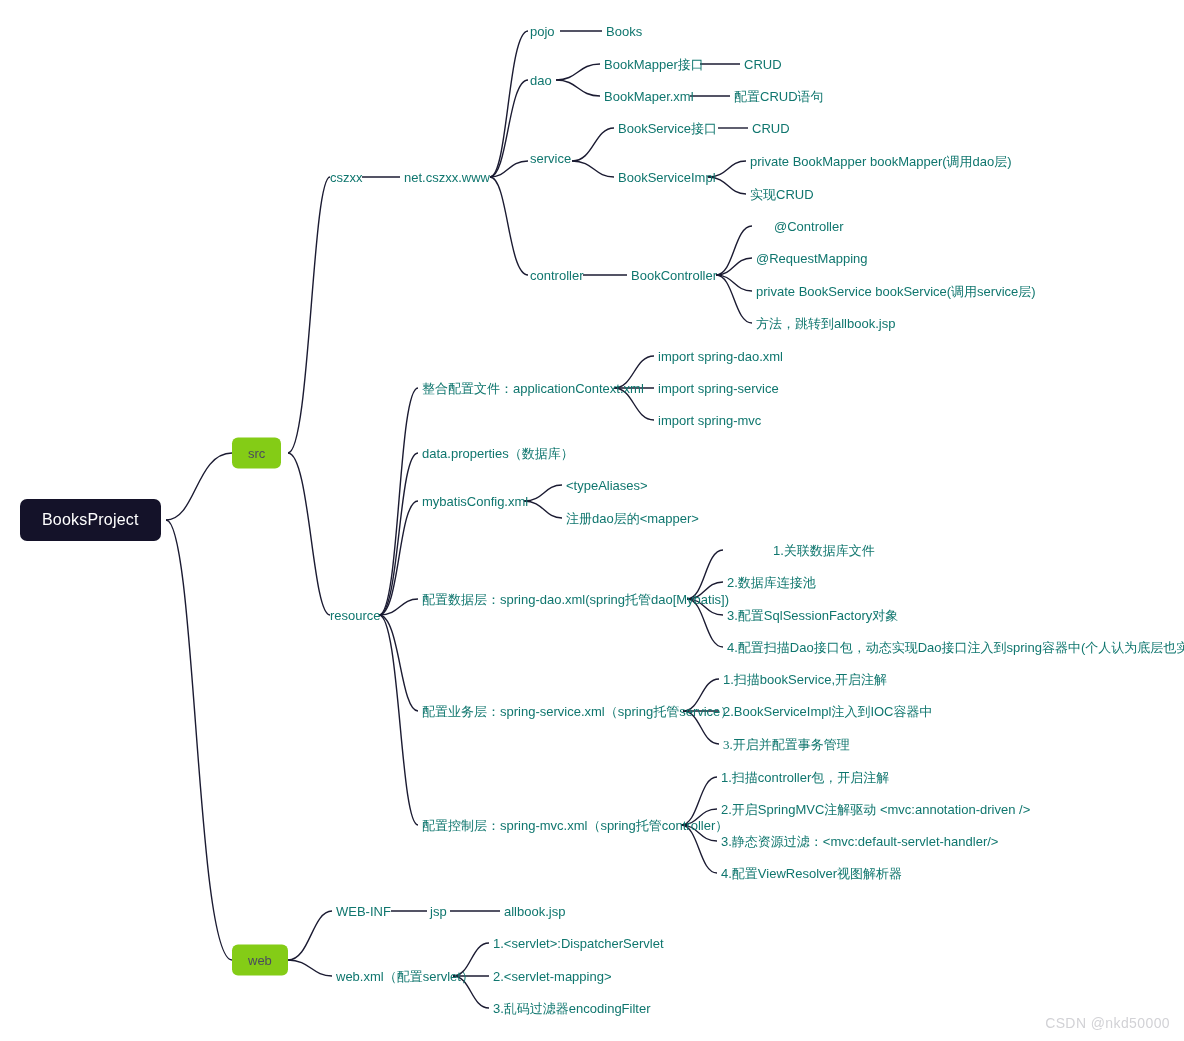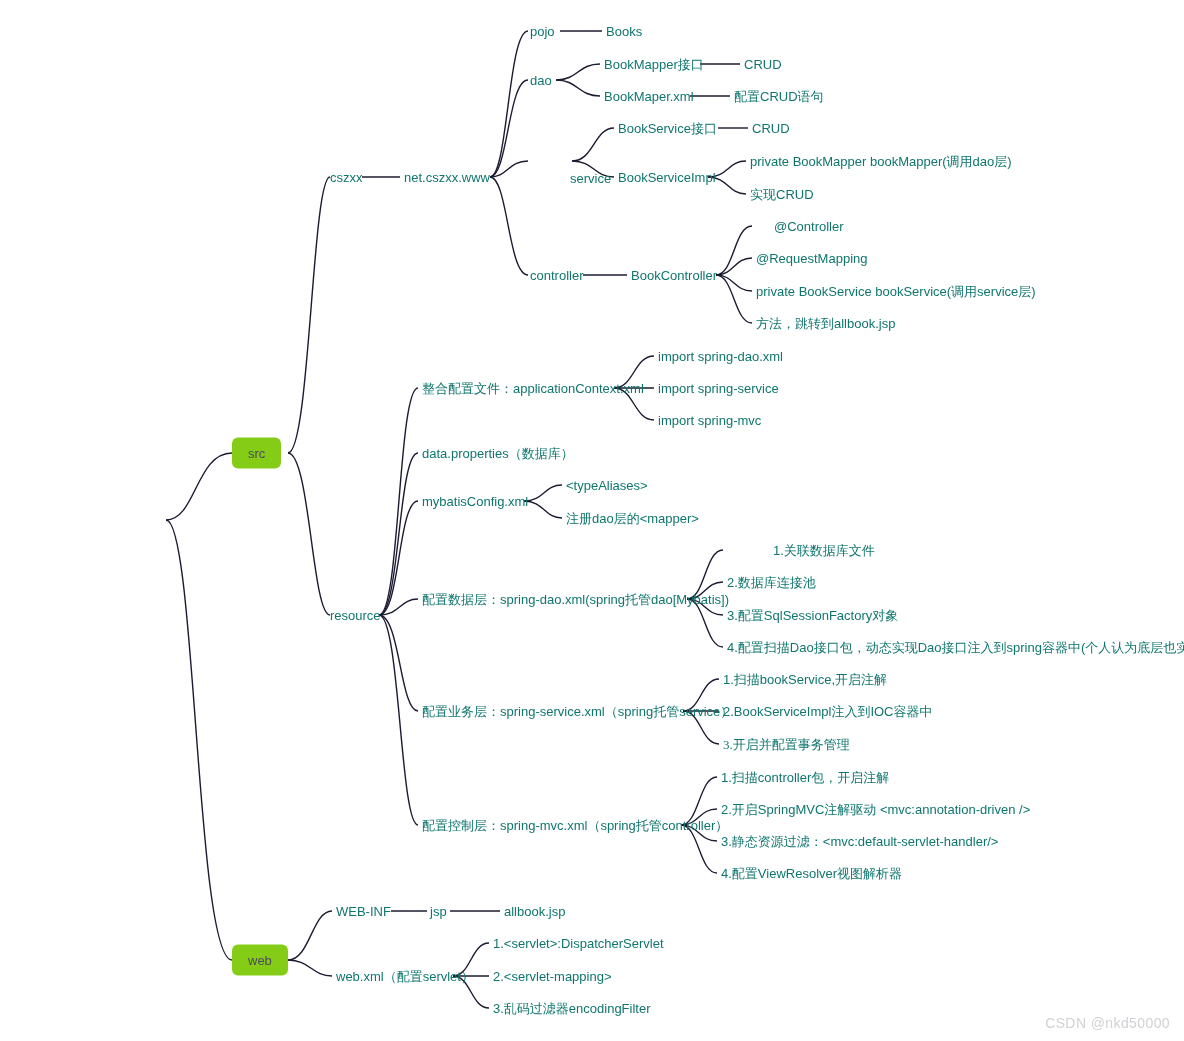--- a/index.html
+++ b/index.html
@@ -136,37 +136,38 @@
     <path d="M288,960 C 310,960 312,976 332,976"></path>
 
     <path d="M391,911 L 427,911"></path>
     <path d="M450,911 L 500,911"></path>
 
     <path d="M453,976 C 471,976 471,943 489,943"></path>
     <path d="M453,976 L 489,976"></path>
     <path d="M453,976 C 471,976 471,1008 489,1008"></path>
   </svg>
 
+  <div class="node root" style="left:20px; top:520px;"><span>BooksProject</span></div>
 
   <div class="node pill" style="left:232px; top:453px;"><span>src</span></div>
   <div class="node pill" style="left:232px; top:960px;"><span>web</span></div>
 
   <div class="node" style="left:330px; top:177px;"><span>cszxx</span></div>
   <div class="node" style="left:404px; top:177px;"><span>net.cszxx.www</span></div>
 
   <div class="node" style="left:530px; top:31px;"><span>pojo</span></div>
   <div class="node" style="left:606px; top:31px;"><span>Books</span></div>
 
   <div class="node" style="left:530px; top:80px;"><span>dao</span></div>
   <div class="node" style="left:604px; top:64px;"><span>BookMapper接口</span></div>
   <div class="node" style="left:744px; top:64px;"><span>CRUD</span></div>
   <div class="node" style="left:604px; top:96px;"><span>BookMaper.xml</span></div>
   <div class="node" style="left:734px; top:96px;"><span>配置CRUD语句</span></div>
 
-  <div class="node" style="left:530px; top:178px;margin-left:40px;"><span>service</span></div>
+  <div class="node" style="left:530px; top:158px;"><span>service</span></div>
   <div class="node" style="left:618px; top:128px;"><span>BookService接口</span></div>
   <div class="node" style="left:752px; top:128px;"><span>CRUD</span></div>
   <div class="node" style="left:618px; top:177px;"><span>BookServiceImpl</span></div>
   <div class="node" style="left:750px; top:161px;"><span>private BookMapper bookMapper(调用dao层)</span></div>
   <div class="node" style="left:750px; top:194px;"><span>实现CRUD</span></div>
 
   <div class="node" style="left:530px; top:275px;"><span>controller</span></div>
   <div class="node" style="left:631px; top:275px;"><span>BookController</span></div>
   <div class="node" style="left:774px; top:226px;"><span>@Controller</span></div>
   <div class="node" style="left:756px; top:258px;"><span>@RequestMapping</span></div>

